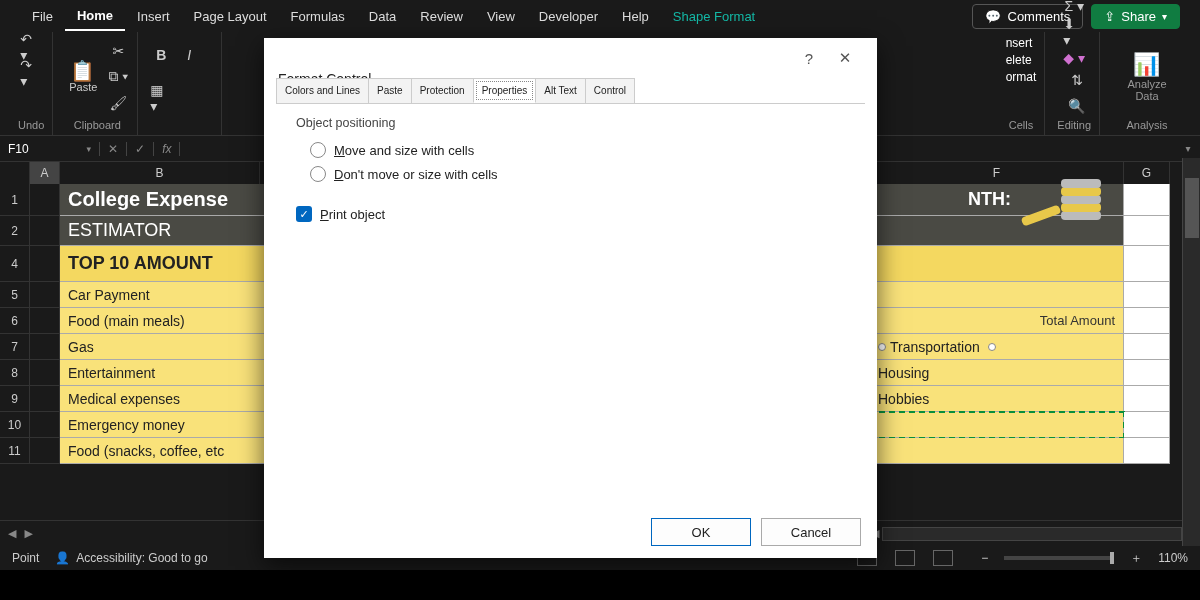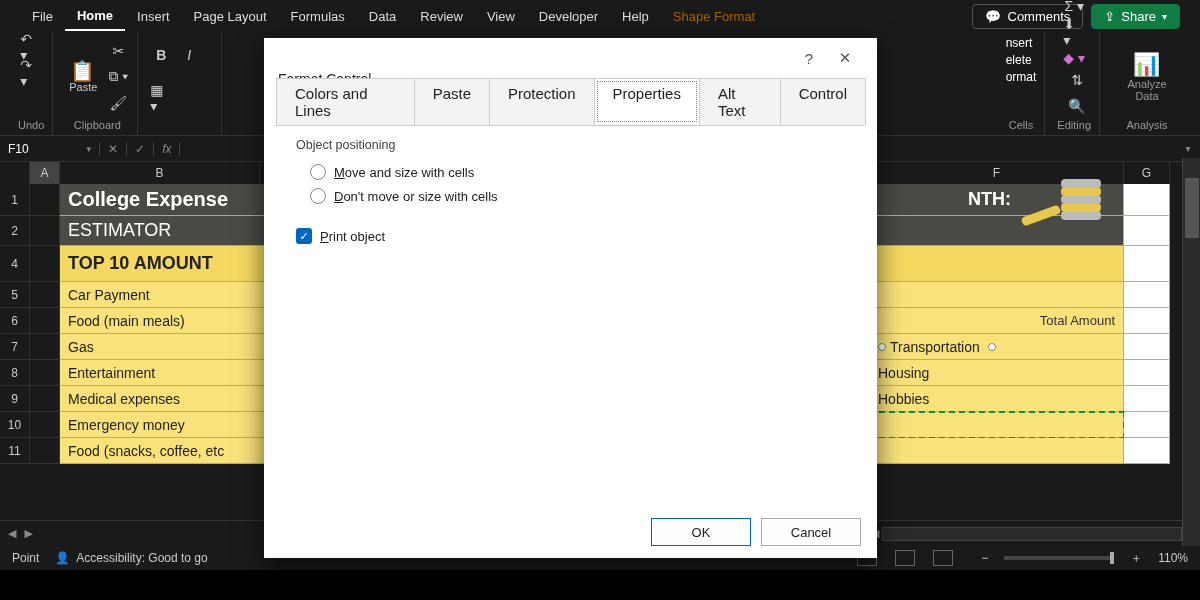--- a/index.html
+++ b/index.html
@@ -2,21 +2,21 @@
 <html><head>
 <meta charset="utf-8">
 <style>
 * { margin:0; padding:0; box-sizing:border-box; font-family:"Segoe UI",Arial,sans-serif; }
 body { background:#000; width:1200px; height:600px; overflow:hidden; position:relative; color:#fff; }
 
 
 .menubar { display:flex; align-items:center; height:32px; padding:0 20px; background:#1a1a1a; font-size:13px; }
 .menubar .mi { padding:6px 12px; color:#ddd; cursor:pointer; }
 .menubar .mi.active { border-bottom:2px solid #fff; font-weight:600; color:#fff;}
-.menubar .mi.shape { color:#a16207; }
+.menubar .mi.shape { color:#14b8a6; }
 .menubar .spacer { flex:1; }
 .pill { display:flex; align-items:center; gap:6px; padding:4px 12px; border:1px solid #555; border-radius:4px; margin-left:8px; font-size:13px; }
 .pill.green { background:#107c41; border-color:#107c41; }
 .pill .chev { font-size:10px; }
 
 
 .ribbon { display:flex; height:104px; background:#1a1a1a; padding:0 10px; gap:4px; border-bottom:1px solid #333;}
 .rgroup { display:flex; flex-direction:column; justify-content:flex-end; align-items:center; padding:4px 8px; border-right:1px solid #333; }
 .rgroup:last-child { border-right:none; }
 .rgroup .body { flex:1; display:flex; align-items:center; gap:6px; }
@@ -70,21 +70,21 @@
 .zoomslider{ width:110px; height:4px; background:#444; position:relative;}
 .zoomslider .thumb{position:absolute; right:0; top:-4px; width:4px; height:12px; background:#aaa;}
 .accessibility{display:flex;align-items:center;gap:6px;}
 
 
 .dialog { position:absolute; left:264px; top:38px; width:613px; height:520px; background:#fff; color:#222; box-shadow:0 8px 24px rgba(0,0,0,0.6); display:flex; flex-direction:column; font-size:13px;}
 .dlg-title { display:flex; align-items:center; height:40px; padding:0 14px;}
 .dlg-title .t { flex:1; font-size:14px;margin-top:41px;}
 .dlg-title .btn { width:36px; text-align:center; font-size:15px; color:#555; cursor:pointer;}
 .tabs { display:flex; padding:0 12px; gap:0; }
-.tab { padding:6px 18px; border:1px solid #ccc; border-bottom:none; background:#f3f3f3; font-size:15px; cursor:pointer; margin-right:-1px;}
+.tab { padding:6px 8px; border:1px solid #ccc; border-bottom:none; background:#f3f3f3; font-size:10px; cursor:pointer; margin-right:-1px;}
 .tab.active { background:#fff; border-bottom:1px solid #fff; position:relative; z-index:2; outline:1px dotted #888; outline-offset:-4px;}
 .dlg-body { flex:1; padding:12px 20px; border-top:1px solid #ccc; margin:0 12px;}
 .group-lbl { font-size:12.5px; color:#444; margin-bottom:8px;}
 .radio-row, .check-row { display:flex; align-items:center; gap:8px; padding:4px 0 4px 14px;}
 .radio { width:16px; height:16px; border:1px solid #888; border-radius:50%; display:flex;align-items:center;justify-content:center;}
 .radio.sel { border-color:#0067c0;}
 .radio.sel::after{content:"";width:8px;height:8px;border-radius:50%;background:#0067c0;}
 .chk { width:16px; height:16px; border-radius:3px; background:#0067c0; display:flex;align-items:center;justify-content:center; color:#fff; font-size:11px;}
 .underline-first::first-letter { text-decoration:underline;}
 .dlg-buttons { display:flex; justify-content:flex-end; gap:10px; padding:12px 16px;}

